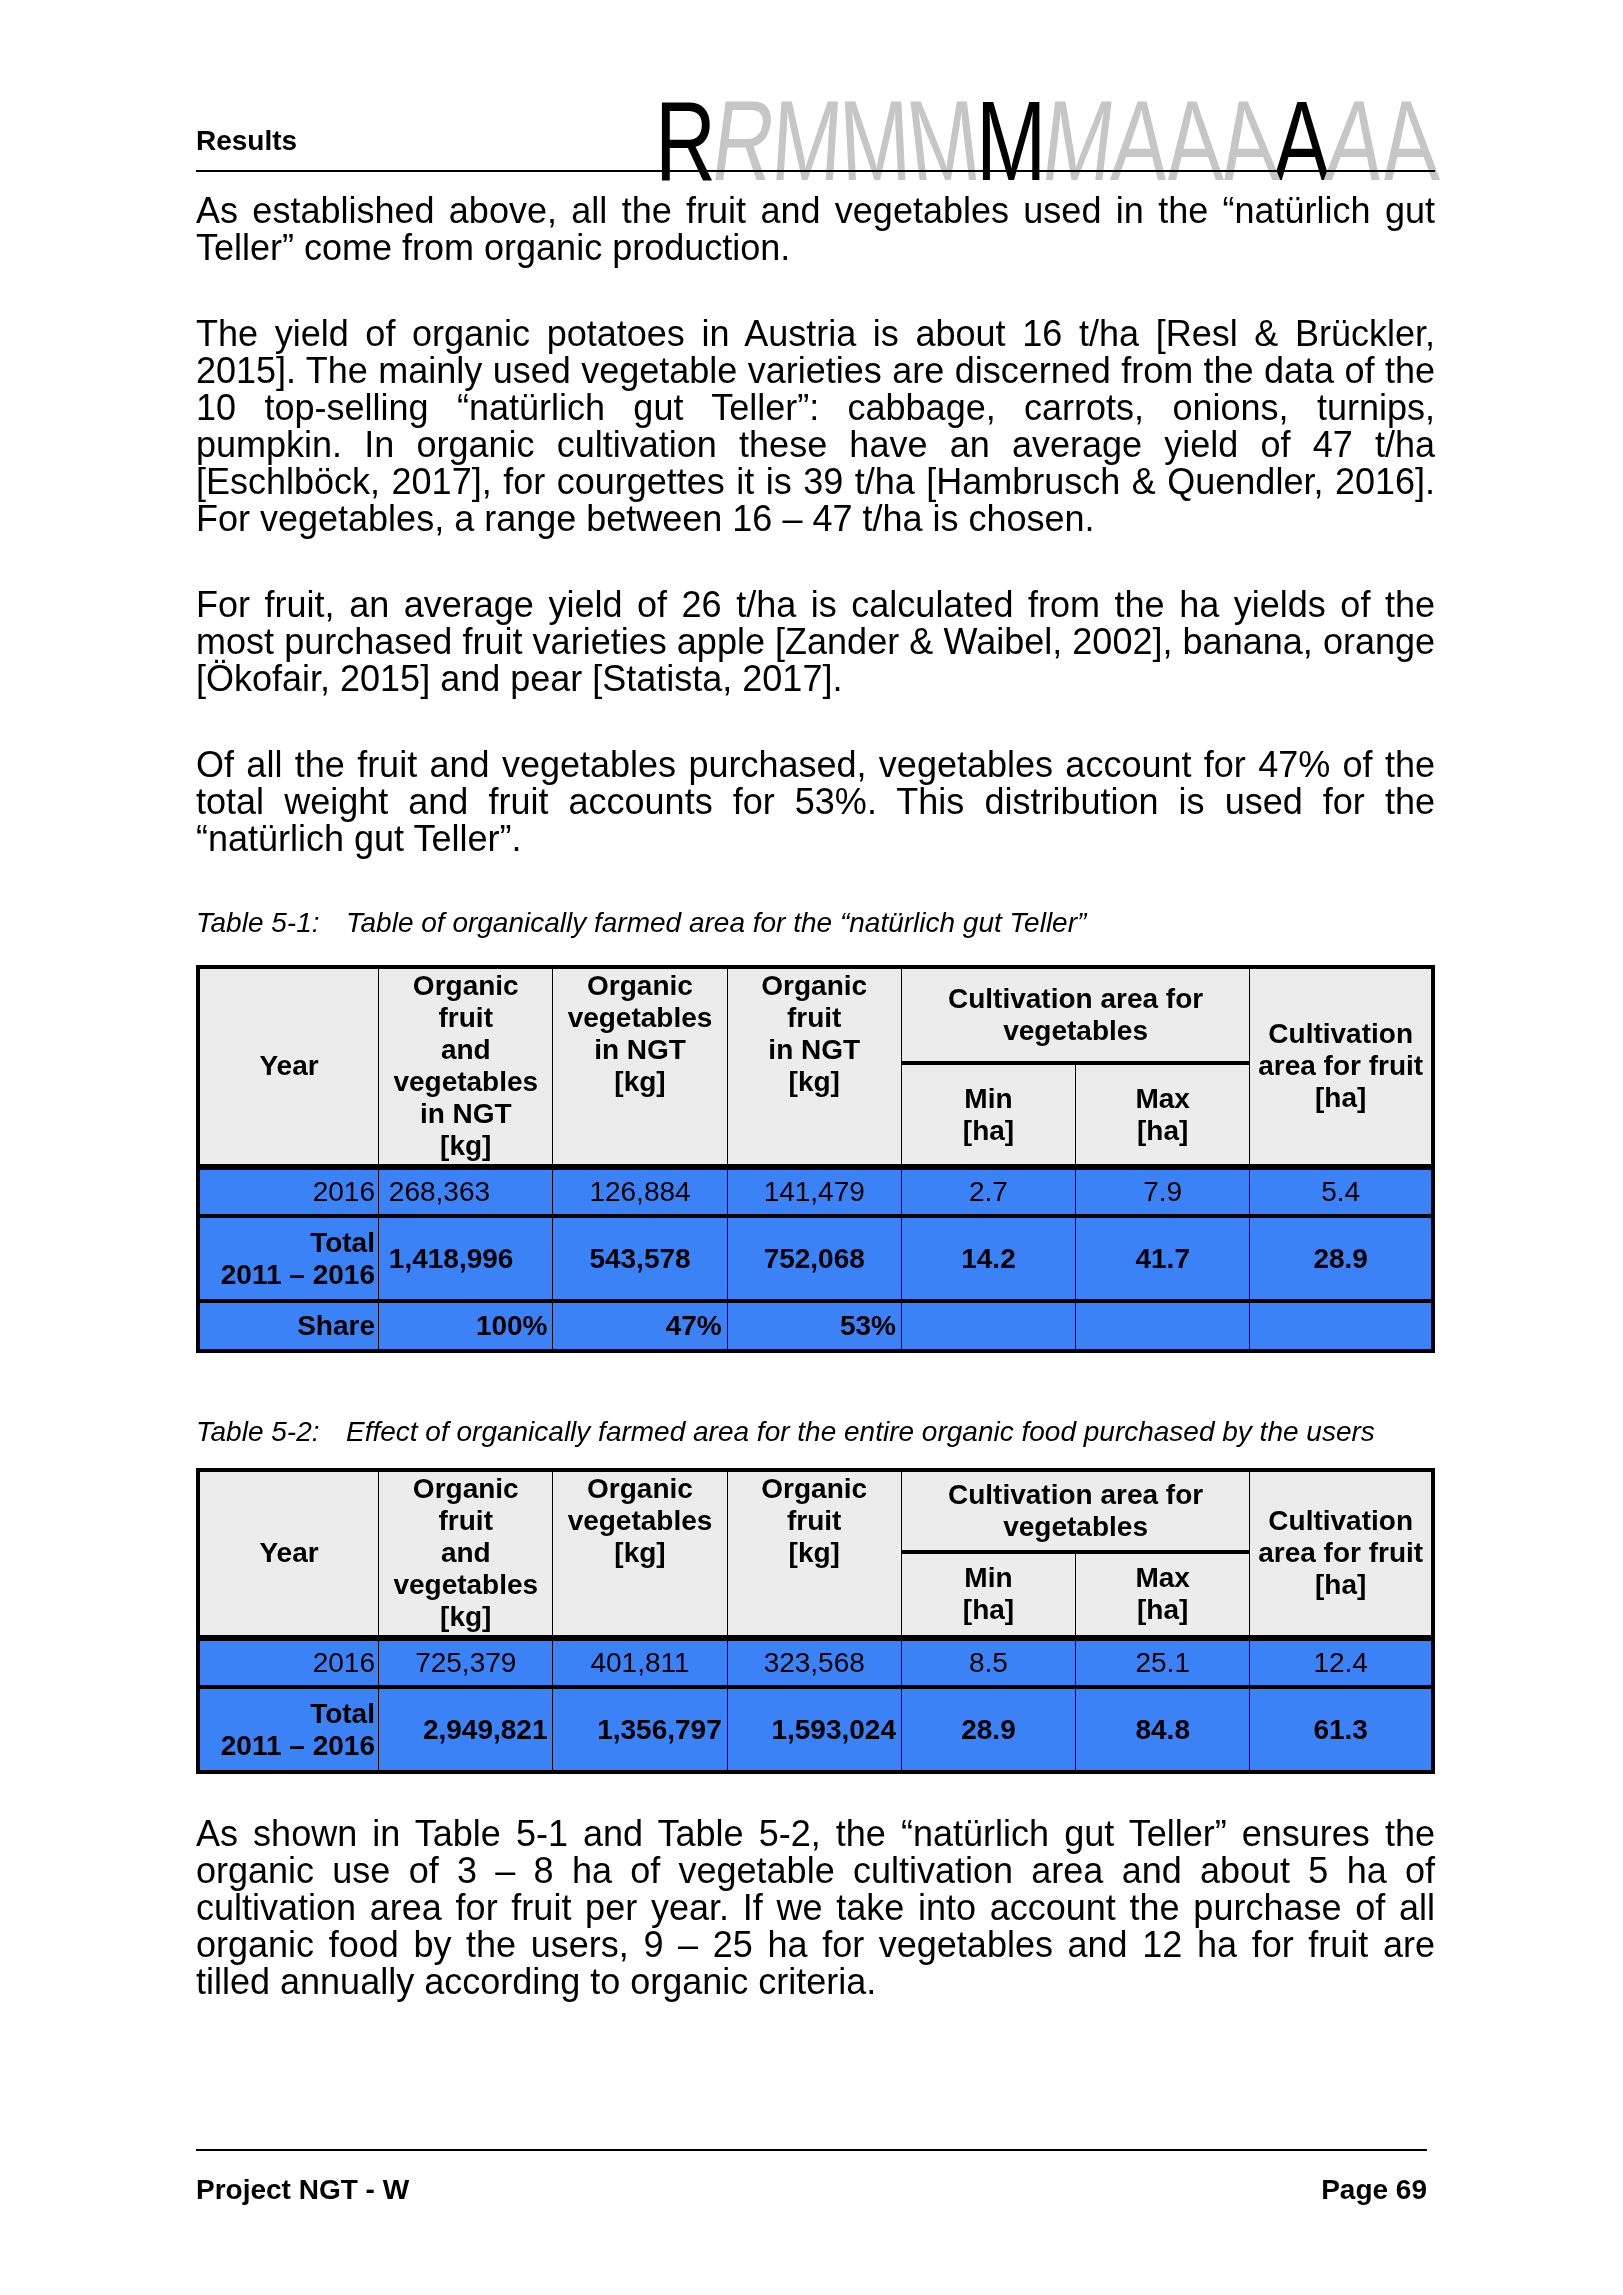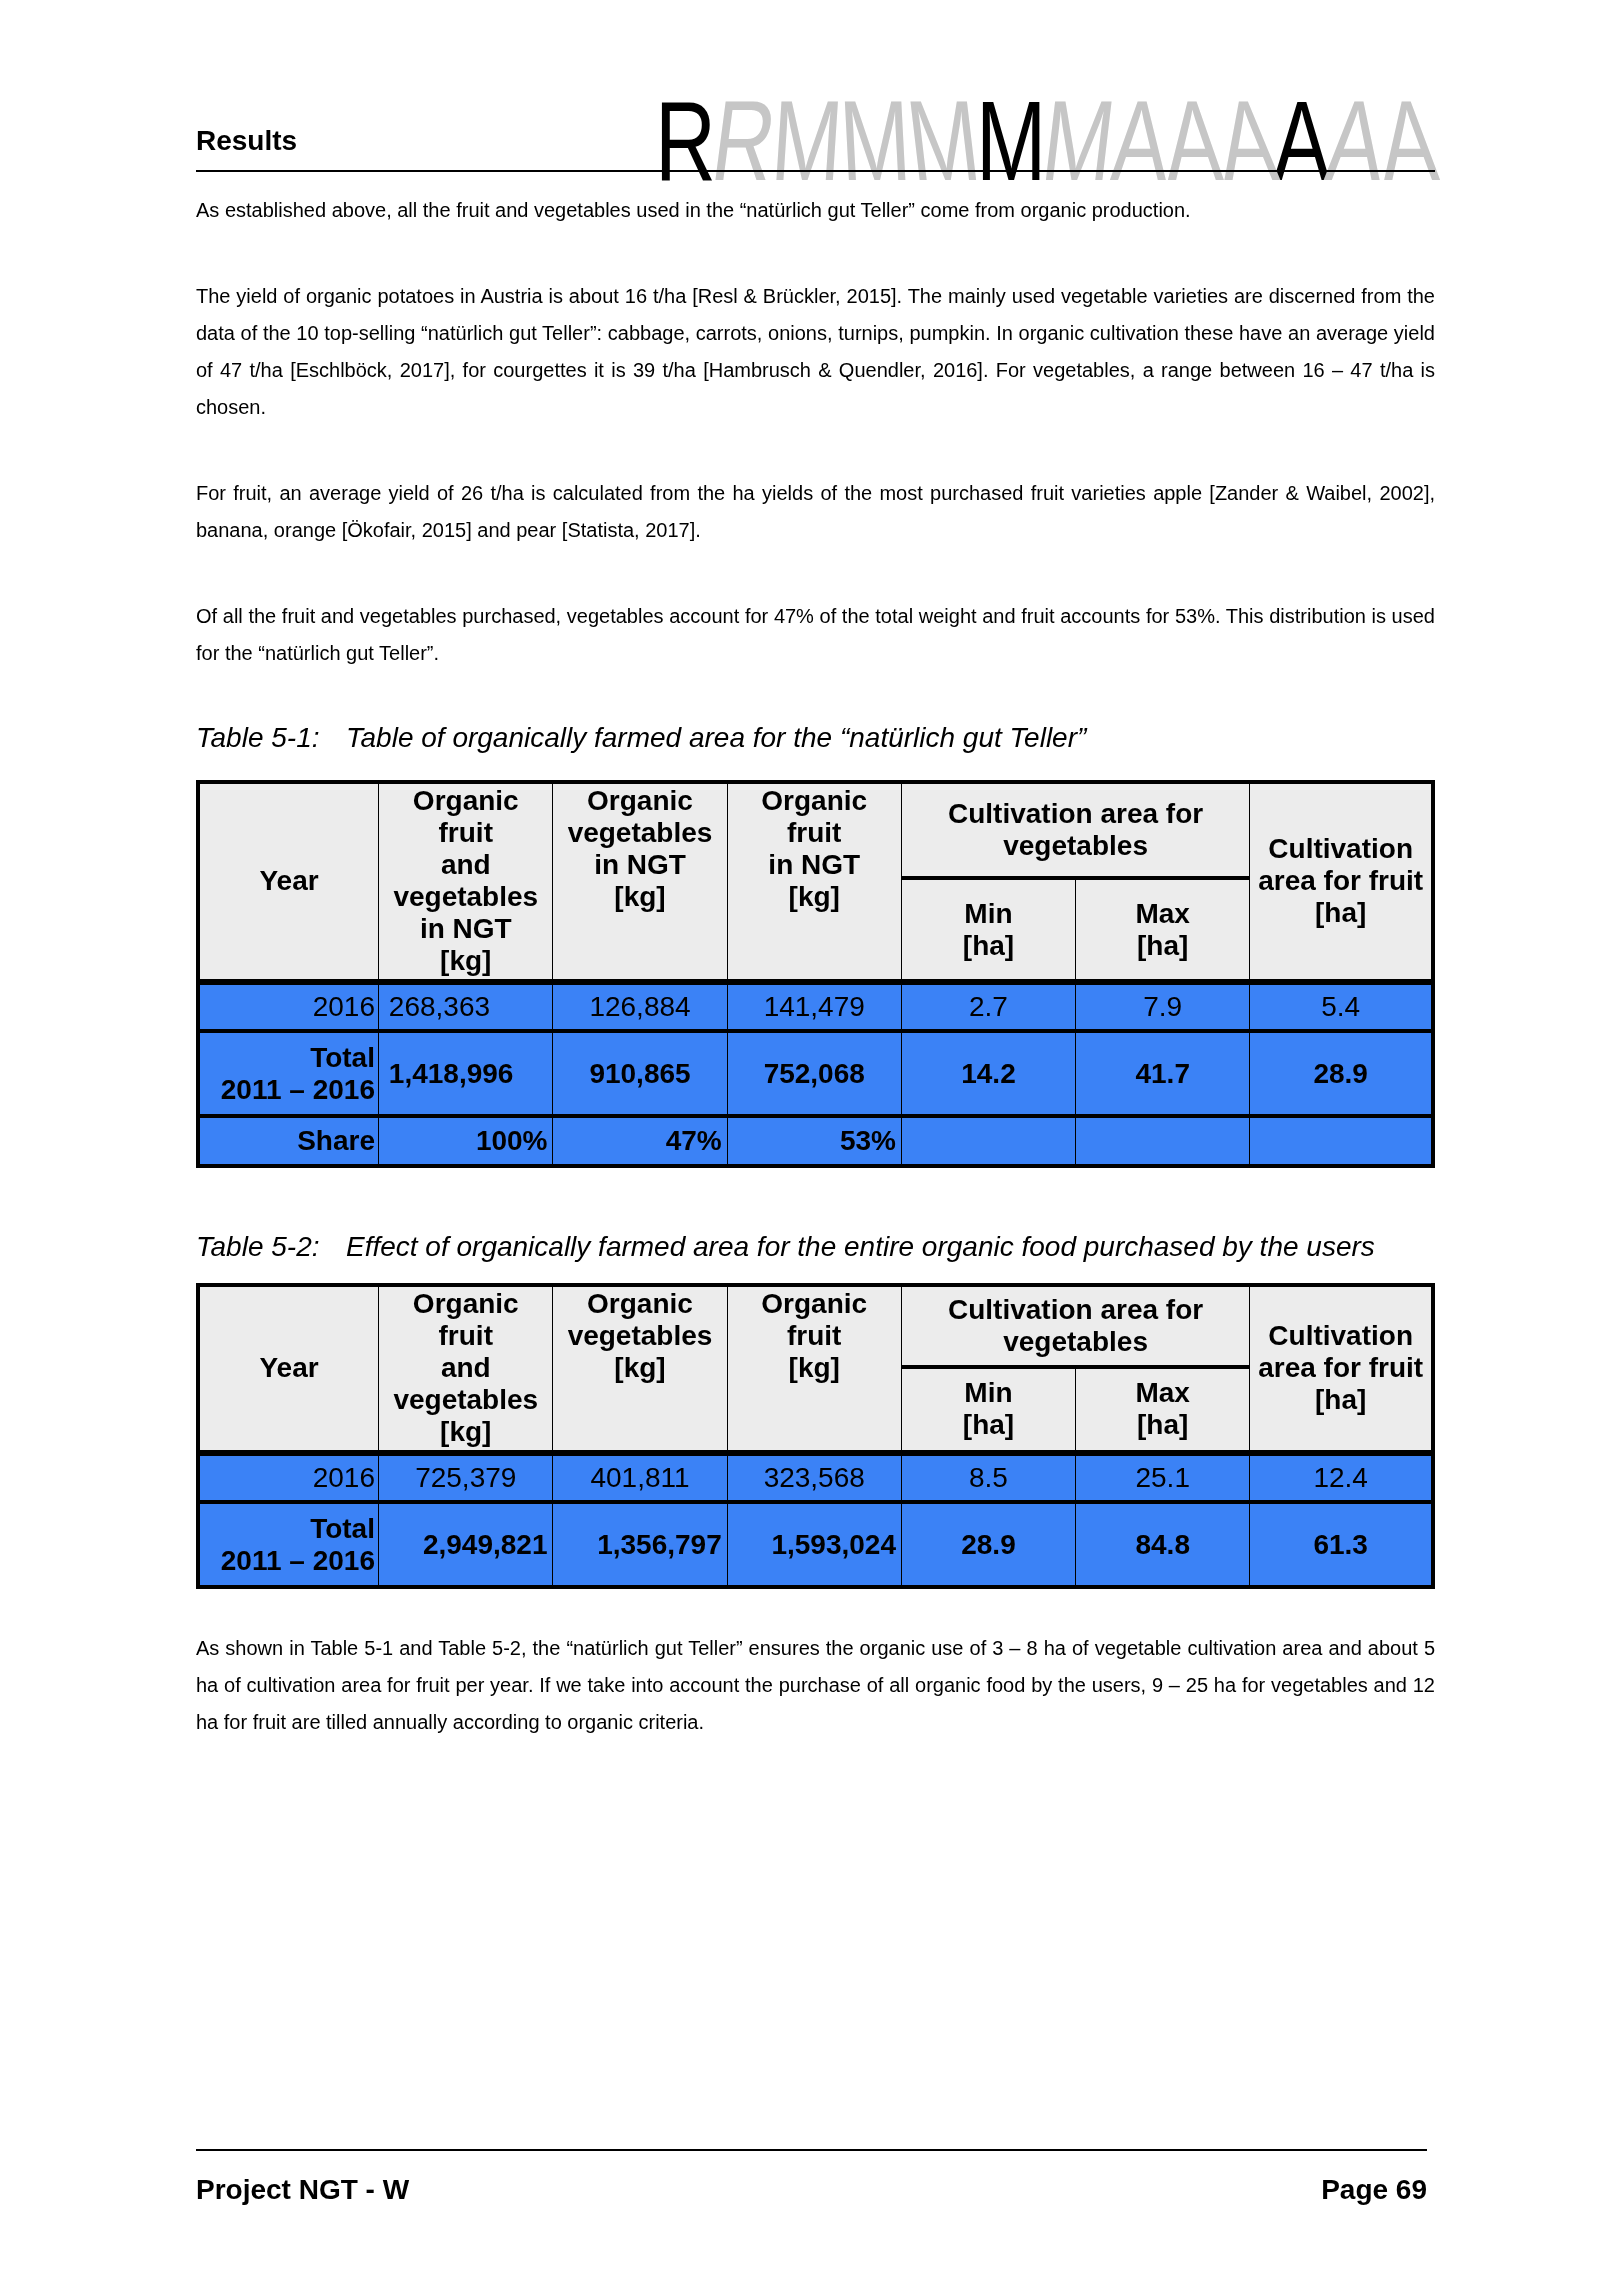--- a/index.html
+++ b/index.html
@@ -38,21 +38,21 @@
   }
   .logo span { display: inline-block; }
   .logo .lg { color: #c6c6c6; }
   
   .section-heading {
     margin: 104px 0 0 0;
     font-size: 28px; font-weight: bold; line-height: 37px;
   }
   .para {
     margin: 49px 0 0 0;
-    font-size: 20px; line-height: 37px;
+    font-size: 36px; line-height: 37px;
     text-align: justify;
   }
   .para.first { margin-top: 19.5px; }
   .para.closing { margin-top: 41px; }
   
   .caption {
     display: flex;
     font-size: 28px; line-height: 37px;
     font-style: italic;
   }
@@ -180,21 +180,21 @@
         <td class="ac">126,884</td>
         <td class="ac">141,479</td>
         <td class="ac">2.7</td>
         <td class="ac">7.9</td>
         <td class="ac">5.4</td>
       </tr>
       <tr class="row-total bold">
         <td class="year-cell">Total
 2011 – 2016</td>
         <td class="al">1,418,996</td>
-        <td class="ac">910,865</td>
+        <td class="ac">543,578</td>
         <td class="ac">752,068</td>
         <td class="ac">14.2</td>
         <td class="ac">41.7</td>
         <td class="ac">28.9</td>
       </tr>
       <tr class="row-share bold">
         <td class="year-cell">Share</td>
         <td class="ar">100%</td>
         <td class="ar">47%</td>
         <td class="ar">53%</td>

